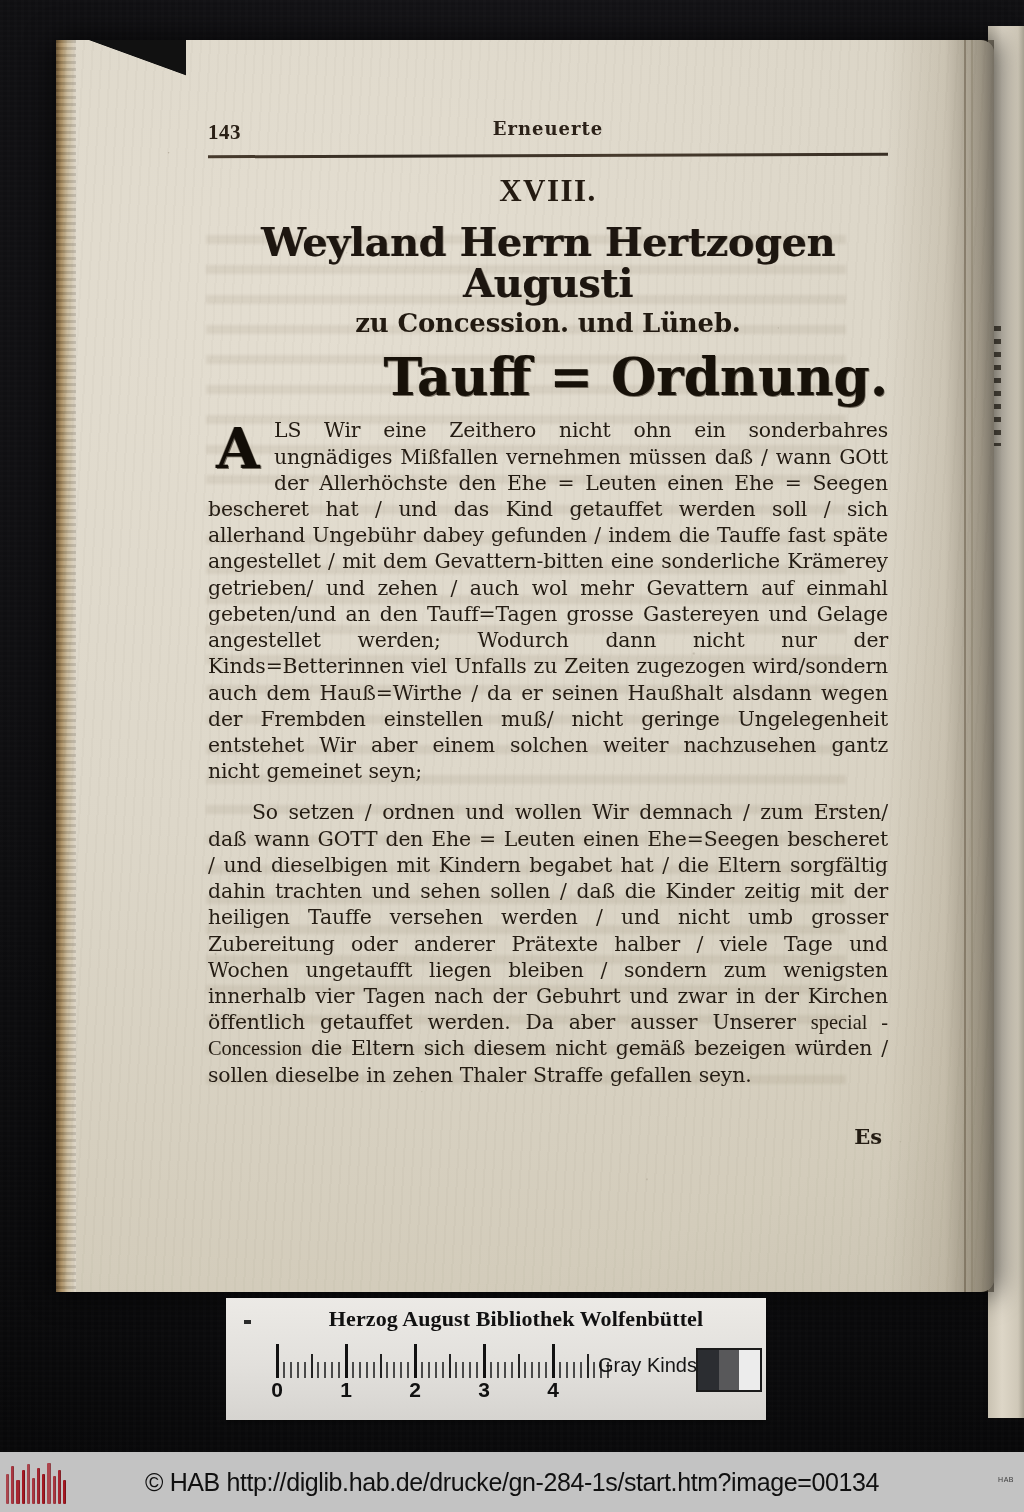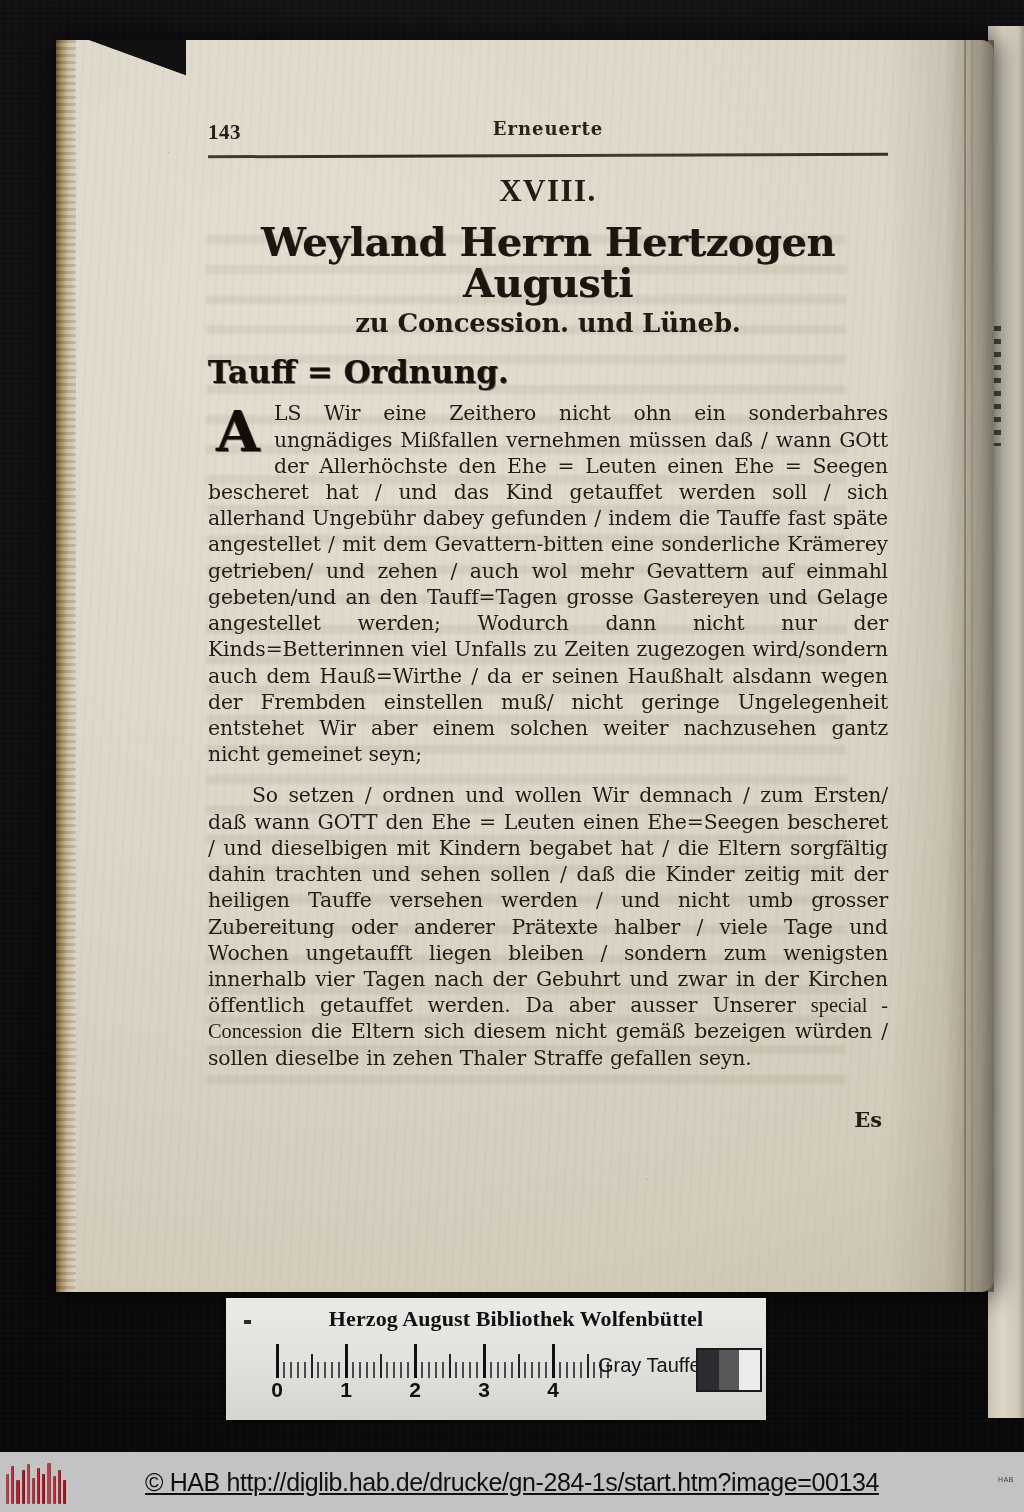--- a/index.html
+++ b/index.html
@@ -129,23 +129,23 @@
     font-size:40px;line-height:1.03;letter-spacing:-.5px;
     color:#1d1610;
     text-shadow:.6px .4px 0 rgba(40,30,18,.5);
   }
   .title2{
     text-align:center;margin-top:5px;
     font-family:"DejaVu Serif",serif;font-weight:700;
     font-size:26px;letter-spacing:-.2px;color:#221a11;
   }
   .title3{
-    text-align:left;margin-top:16px;margin-bottom:6px;
+    text-align:right;margin-top:8px;margin-bottom:6px;
     font-family:"DejaVu Serif",serif;font-weight:700;
-    font-size:31px;letter-spacing:0px;color:#171109;
+    font-size:52px;letter-spacing:0px;color:#171109;
     text-shadow:.8px .5px 0 rgba(35,26,15,.55), -.5px .3px 0 rgba(35,26,15,.3);
   }
 
   .body{
     margin-top:10px;
     font-family:"DejaVu Serif",serif;
     font-size:20.4px;line-height:1.285;
     text-align:justify;color:#241c13;
     letter-spacing:-.15px;
     word-spacing:.5px;
@@ -208,21 +208,20 @@
     display:flex;align-items:flex-end;gap:2px;
   }
   .hab-logo i{
     display:block;width:4px;background:#a51621;border-radius:1px;
     box-shadow:inset -1px 0 0 rgba(0,0,0,.25);
   }
   .foot-text{
     position:absolute;left:0;right:0;text-align:center;
     font-family:"Liberation Sans",sans-serif;font-size:25px;color:#101010;
     letter-spacing:-.4px;
-    text-decoration:underline;
   }
   .foot-code{
     position:absolute;right:10px;top:24px;
     font-family:"Liberation Sans",sans-serif;font-size:7px;color:#3a3a3a;
     letter-spacing:.5px;
   }
 </style>
 </head>
 <body>
 
@@ -320,21 +319,21 @@
         <div class="tk" style="left: 335.2px; height: 16px; width: 2px; background: rgb(74, 74, 74);"></div>
       </div>
     <div class="nums">
         <div class="nm" style="left: 5px;">0</div>
         <div class="nm" style="left: 74px;">1</div>
         <div class="nm" style="left: 143px;">2</div>
         <div class="nm" style="left: 212px;">3</div>
         <div class="nm" style="left: 281px;">4</div>
       </div>
   </div>
-  <div class="gs-label">Gray Tauffe</div>
+  <div class="gs-label">Gray Kinds</div>
   <div class="gs-patches">
       <div style="background: rgb(43, 45, 49);"></div>
       <div style="background: rgb(88, 88, 90);"></div>
       <div style="background: rgb(236, 236, 236);"></div>
     </div>
 </div>
 
 <div class="footer">
   <div class="hab-logo">
       <i style="height: 30px; background: rgb(165, 22, 33); opacity: 0.72;"></i>

